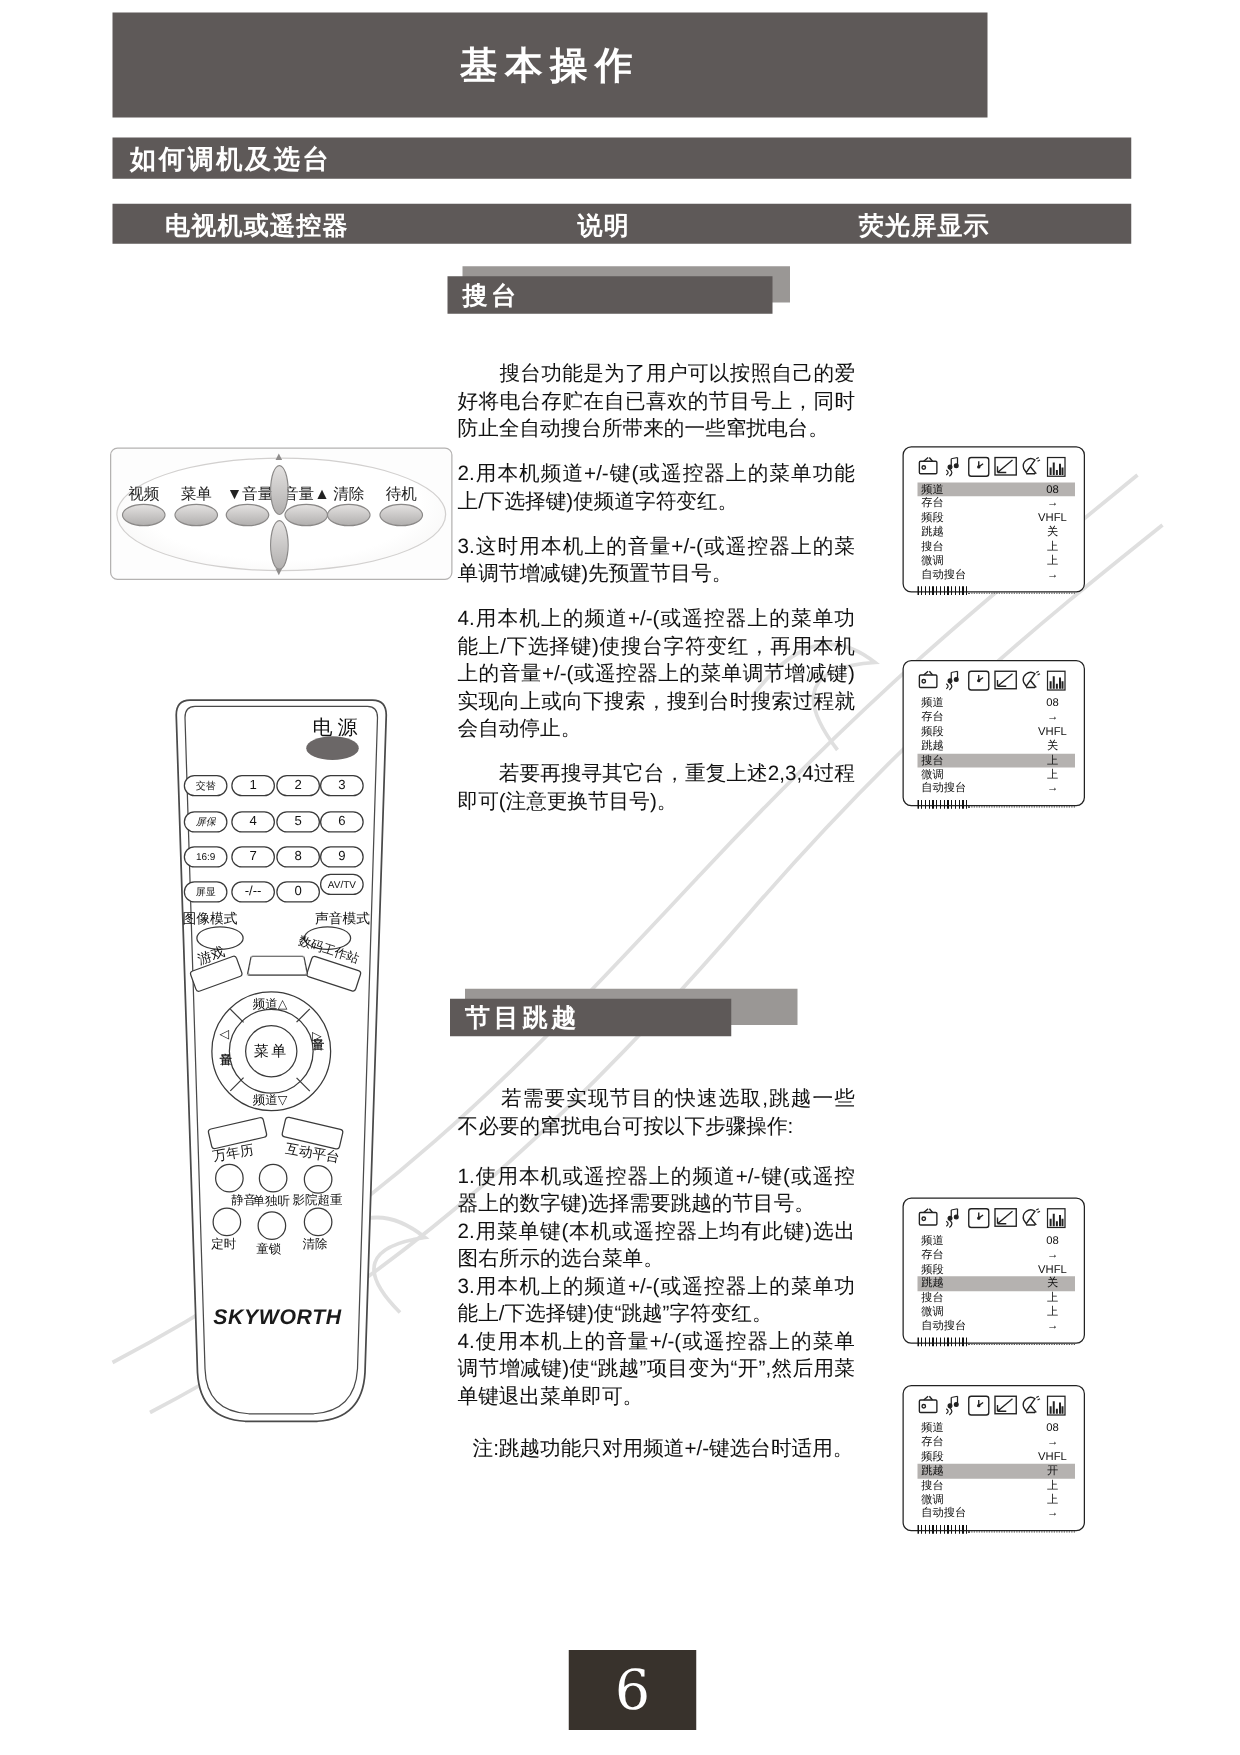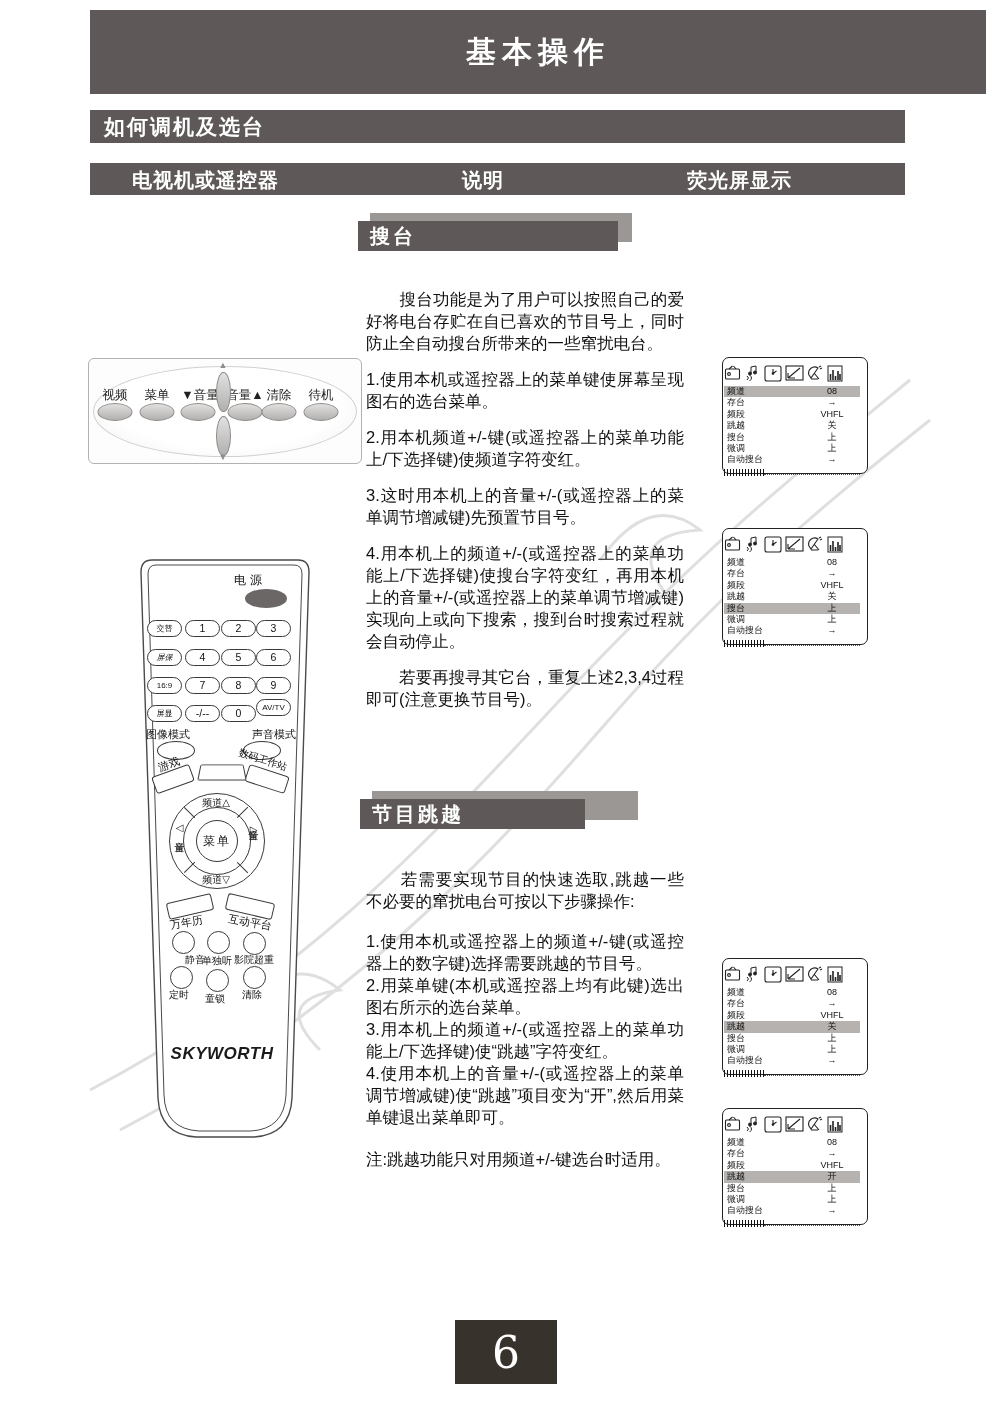--- a/index.html
+++ b/index.html
@@ -2,39 +2,39 @@
 <html><head>
 <meta charset="utf-8">
 <style>
   html,body{margin:0;padding:0;width:992px;height:1404px;background:#fff;overflow:hidden;
     font-family:"Liberation Sans","DejaVu Sans",sans-serif;-webkit-font-smoothing:antialiased;}
   .abs{position:absolute;}
   .page{position:relative;width:992px;height:1404px;background:#ffffff;}
 
   
   .bar{background:#5e5958;color:#ffffff;font-weight:bold;}
-  .hdr{left:90px;top:10px;width:896px;height:84px;display:flex;align-items:center;justify-content:center;
+  .hdr{left:90px;top:10px;width:700px;height:84px;display:flex;align-items:center;justify-content:center;
        font-size:30px;letter-spacing:6px;}
   .subhdr{left:90px;top:110px;width:815px;height:33px;display:flex;align-items:center;
        font-size:21px;padding-left:14px;box-sizing:border-box;letter-spacing:2px;}
   .tblhdr{left:90px;top:163px;width:815px;height:32px;font-size:20px;letter-spacing:1px;}
   .tblhdr span{position:absolute;top:4px;}
   .th1{left:42px;} .th2{left:372px;} .th3{left:597px;}
 
   
   .stitle-shadow{background:#9a9795;height:29px;}
   .stitle{background:#5e5958;color:#fff;height:30px;font-size:20px;font-weight:bold;
       letter-spacing:3px;padding-left:12px;box-sizing:border-box;display:flex;align-items:center;}
 
   
   .tcol{width:318px;font-size:16.5px;line-height:22px;color:#111;text-align:justify;}
   .tcol p{margin:0 0 14px 0;}
   .tcol2 p{margin:0;}
   .tcol2 p.lead{margin:0 0 18px 0;}
-  .tcol2 p.note{margin:20px 0 0 0;}
+  .tcol2 p.note{margin:20px 0 0 12px;}
 
   
   .panel{left:88px;top:358px;width:272px;height:104px;border:1px solid #b4b2b1;border-radius:6px;background:#fdfdfd;}
   .pellipse{left:4px;top:7px;width:262px;height:89px;border:1px solid #d2d0cf;border-radius:50%;
       background:radial-gradient(ellipse at 50% 40%, #ffffff 60%, #f0efee 100%);}
   .plabel{position:absolute;font-size:12.5px;color:#222;white-space:nowrap;transform:translateX(-50%);}
   .pbtn{position:absolute;width:33px;height:16px;border:1px solid #8a8887;border-radius:50%;
       background:linear-gradient(#e3e1e0,#b2b0af);transform:translateX(-50%);}
   .pvbtn{position:absolute;width:13px;height:38px;border:1px solid #8a8887;border-radius:50%;
       background:linear-gradient(#e3e1e0,#b2b0af);}
@@ -57,21 +57,21 @@
   .dp-center{position:absolute;left:196px;top:820px;width:40px;height:40px;border:1.3px solid #3a3a3a;border-radius:50%;
       display:flex;align-items:center;justify-content:center;font-size:12px;letter-spacing:2px;color:#111;background:#fff;}
   .dp-sep{position:absolute;width:1.3px;height:15px;background:#3a3a3a;}
   .dp-lab{position:absolute;font-size:10px;color:#111;white-space:nowrap;}
   .vert{writing-mode:vertical-rl;letter-spacing:1px;}
   .brand{position:absolute;left:222px;top:1044px;transform:translateX(-50%);
       font-size:17px;font-weight:bold;font-style:italic;letter-spacing:0.5px;color:#1a1a1a;}
 
   
   .osd{position:absolute;left:722px;width:146px;height:117px;border:1.6px solid #222;border-radius:7px;
-      background:#fff;box-sizing:border-box;padding:3px 7px 4px 1px;}
+      background:#fff;box-sizing:border-box;padding:3px 7px 4px 11px;}
   .osd-icons{display:flex;align-items:center;gap:2.5px;height:24px;margin-bottom:1px;}
   .osd-row{display:flex;height:11.4px;font-size:9px;line-height:11.4px;color:#111;padding-left:3px;}
   .osd-row .val{position:absolute;left:86px;width:44px;text-align:center;}
   .osd-row{position:relative;}
   .osd-row.hl{background:#b5b2b0;}
   .osd-ticks{display:flex;align-items:flex-end;height:9px;margin-top:1px;}
   .osd-ticks .bars{width:40px;height:7px;
       background:repeating-linear-gradient(90deg,#111 0 1px,transparent 1px 3px);}
   .osd-ticks .dots{flex:1;border-bottom:1.4px dotted #555;height:1px;margin-bottom:0.5px;}
 
@@ -105,21 +105,20 @@
     <span class="th1">电视机或遥控器</span>
     <span class="th2">说明</span>
     <span class="th3">荧光屏显示</span>
   </div>
 
   <div class="abs stitle-shadow" style="left:370px;top:213px;width:262px;"></div>
   <div class="abs stitle" style="left:358px;top:221px;width:260px;">搜台</div>
 
   <div class="abs tcol" style="left:366px;top:288px;">
     <p>　　搜台功能是为了用户可以按照自己的爱好将电台存贮在自已喜欢的节目号上，同时防止全自动搜台所带来的一些窜扰电台。</p>
-    <p>1.使用本机或遥控器上的菜单键使屏幕呈现图右的选台菜单。</p>
     <p>2.用本机频道+/-键(或遥控器上的菜单功能上/下选择键)使频道字符变红。</p>
     <p>3.这时用本机上的音量+/-(或遥控器上的菜单调节增减键)先预置节目号。</p>
     <p>4.用本机上的频道+/-(或遥控器上的菜单功能上/下选择键)使搜台字符变红，再用本机上的音量+/-(或遥控器上的菜单调节增减键)实现向上或向下搜索，搜到台时搜索过程就会自动停止。</p>
     <p>　　若要再搜寻其它台，重复上述2,3,4过程即可(注意更换节目号)。</p>
   </div>
 
   <div class="abs stitle-shadow" style="left:372px;top:791px;width:266px;"></div>
   <div class="abs stitle" style="left:360px;top:799px;width:225px;">节目跳越</div>
 
   <div class="abs tcol tcol2" style="left:366px;top:868px;">
@@ -152,21 +151,21 @@
     <span class="pvbtn" style="left:127px;top:57px;"></span>
     <span class="ptri" style="left:134px;top:1px;">▲</span>
     <span class="ptri" style="left:134px;top:93px;">▼</span>
   </div>
 
   <svg class="abs" style="left:130px;top:553px;" width="190" height="595" viewBox="0 0 190 595">
     <path d="M22,7 L168,7 Q179,7 179,19 L162,545 Q160,582 124,584 L66,584 Q30,582 28,545 L11,19 Q11,7 22,7 Z" fill="#ffffff" stroke="#4a4a4a" stroke-width="1.4"></path>
     <path d="M26,12 L164,12 Q172,12 172,21 L156,542 Q154,576 121,578 L69,578 Q35,576 34,542 L18,21 Q18,12 26,12 Z" fill="none" stroke="#4a4a4a" stroke-width="1"></path>
   </svg>
 
-  <span class="rlabel" style="position:absolute;left:234px;top:572px;letter-spacing:4px;font-size:12px;">电源</span>
+  <span class="rlabel" style="position:absolute;left:250px;top:572px;letter-spacing:4px;font-size:16px;">电源</span>
   <span class="powerbtn"></span>
 
   <span class="pill small abs" style="left:147px;top:620px;">交替</span>
   <span class="pill abs" style="left:185px;top:620px;">1</span>
   <span class="pill abs" style="left:221px;top:620px;">2</span>
   <span class="pill abs" style="left:256px;top:620px;">3</span>
 
   <span class="pill small abs" style="left:147px;top:649px;font-style:italic;">屏保</span>
   <span class="pill abs" style="left:185px;top:649px;">4</span>
   <span class="pill abs" style="left:221px;top:649px;">5</span>

